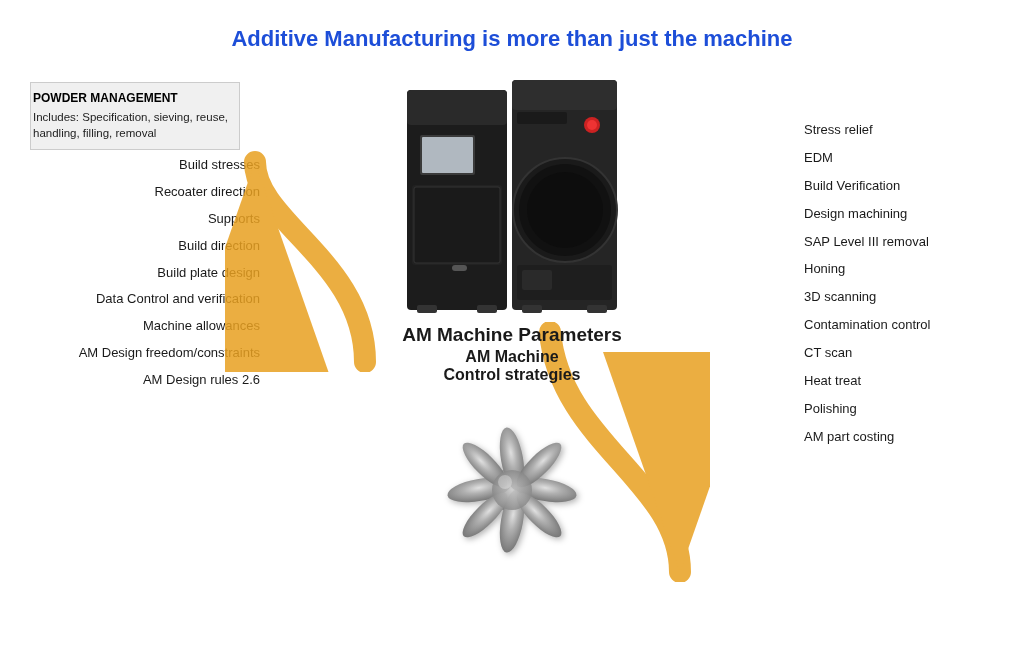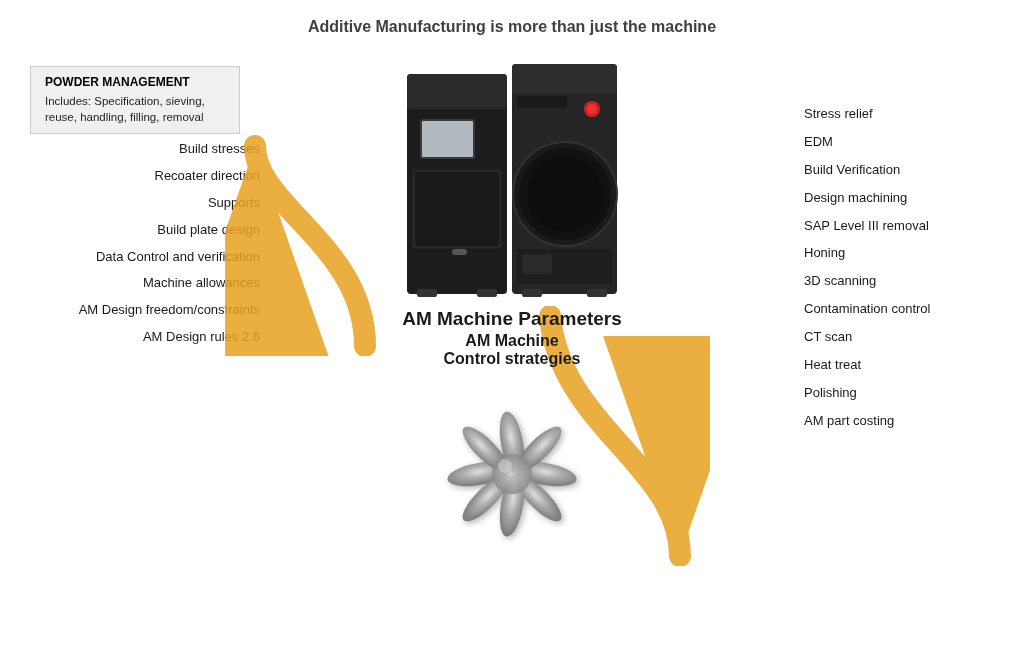--- a/index.html
+++ b/index.html
@@ -8,41 +8,41 @@
       width: 1024px;
       height: 666px;
       background: #ffffff;
       font-family: Arial, sans-serif;
       overflow: hidden;
       position: relative;
     }
 
     .page-title {
       text-align: center;
-      font-size: 16px;
+      font-size: 22px;
       font-weight: bold;
-      padding: 18px 20px 10px;
-      color: #404040;
+      padding: 26px 20px 10px;
+      color: #1d4ed8;
     }
 
     .main-content {
       position: relative;
       width: 100%;
       height: calc(666px - 60px);
     }
 
     
     .powder-box {
       position: absolute;
       top: 20px;
       left: 30px;
       width: 210px;
       background: #f0f0f0;
       border: 1px solid #ccc;
-      padding: 8px 14px;
+      padding: 8px 2px;
       font-size: 12px;
     }
 
     .powder-box-title {
       font-weight: bold;
       font-size: 12px;
       text-transform: uppercase;
       margin-bottom: 4px;
     }
 
@@ -122,20 +122,21 @@
 
   <div class="powder-box">
     <div class="powder-box-title">POWDER MANAGEMENT</div>
     <div class="powder-box-desc">Includes: Specification, sieving, reuse, handling, filling, removal</div>
   </div>
 
   <div class="left-items">
     <div class="item">Build stresses</div>
     <div class="item">Recoater direction</div>
     <div class="item">Supports</div>
+    <div class="item">Build direction</div>
     <div class="item">Build plate design</div>
     <div class="item">Data Control and verification</div>
     <div class="item">Machine allowances</div>
     <div class="item">AM Design freedom/constraints</div>
     <div class="item">AM Design rules 2.6</div>
   </div>
 
   <div class="right-items">
     <div class="item">Stress relief</div>
     <div class="item">EDM</div>

